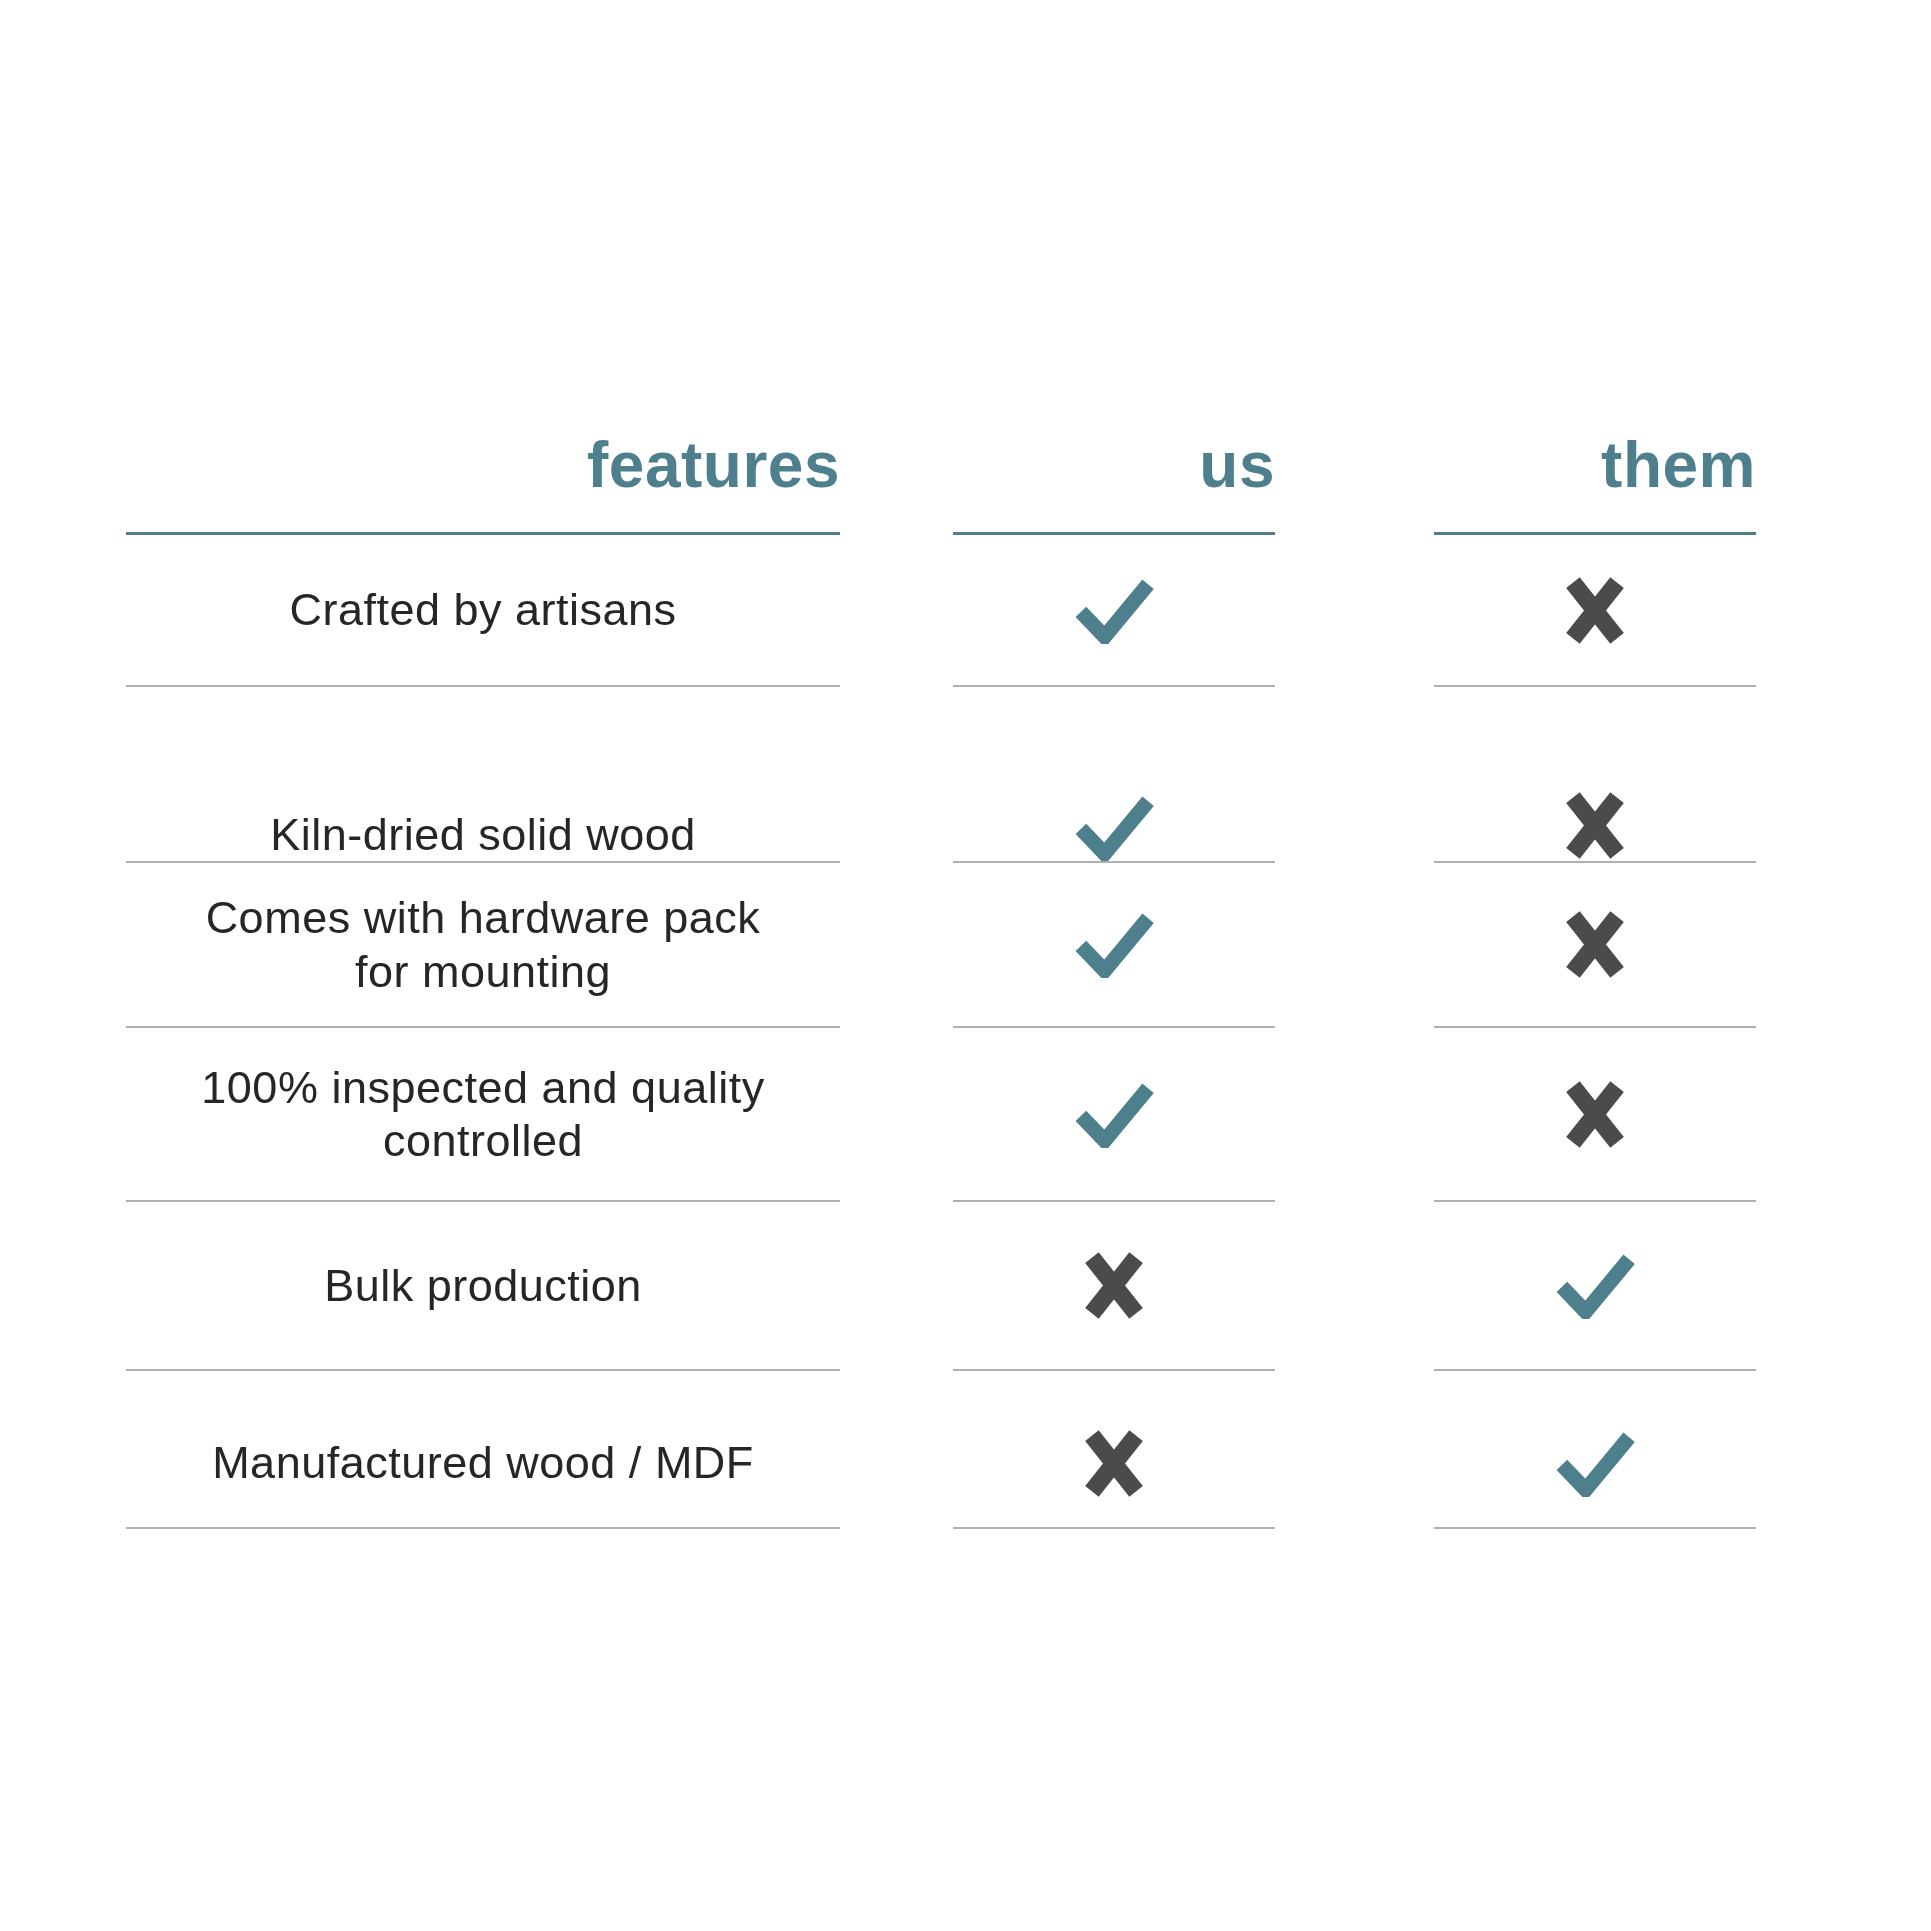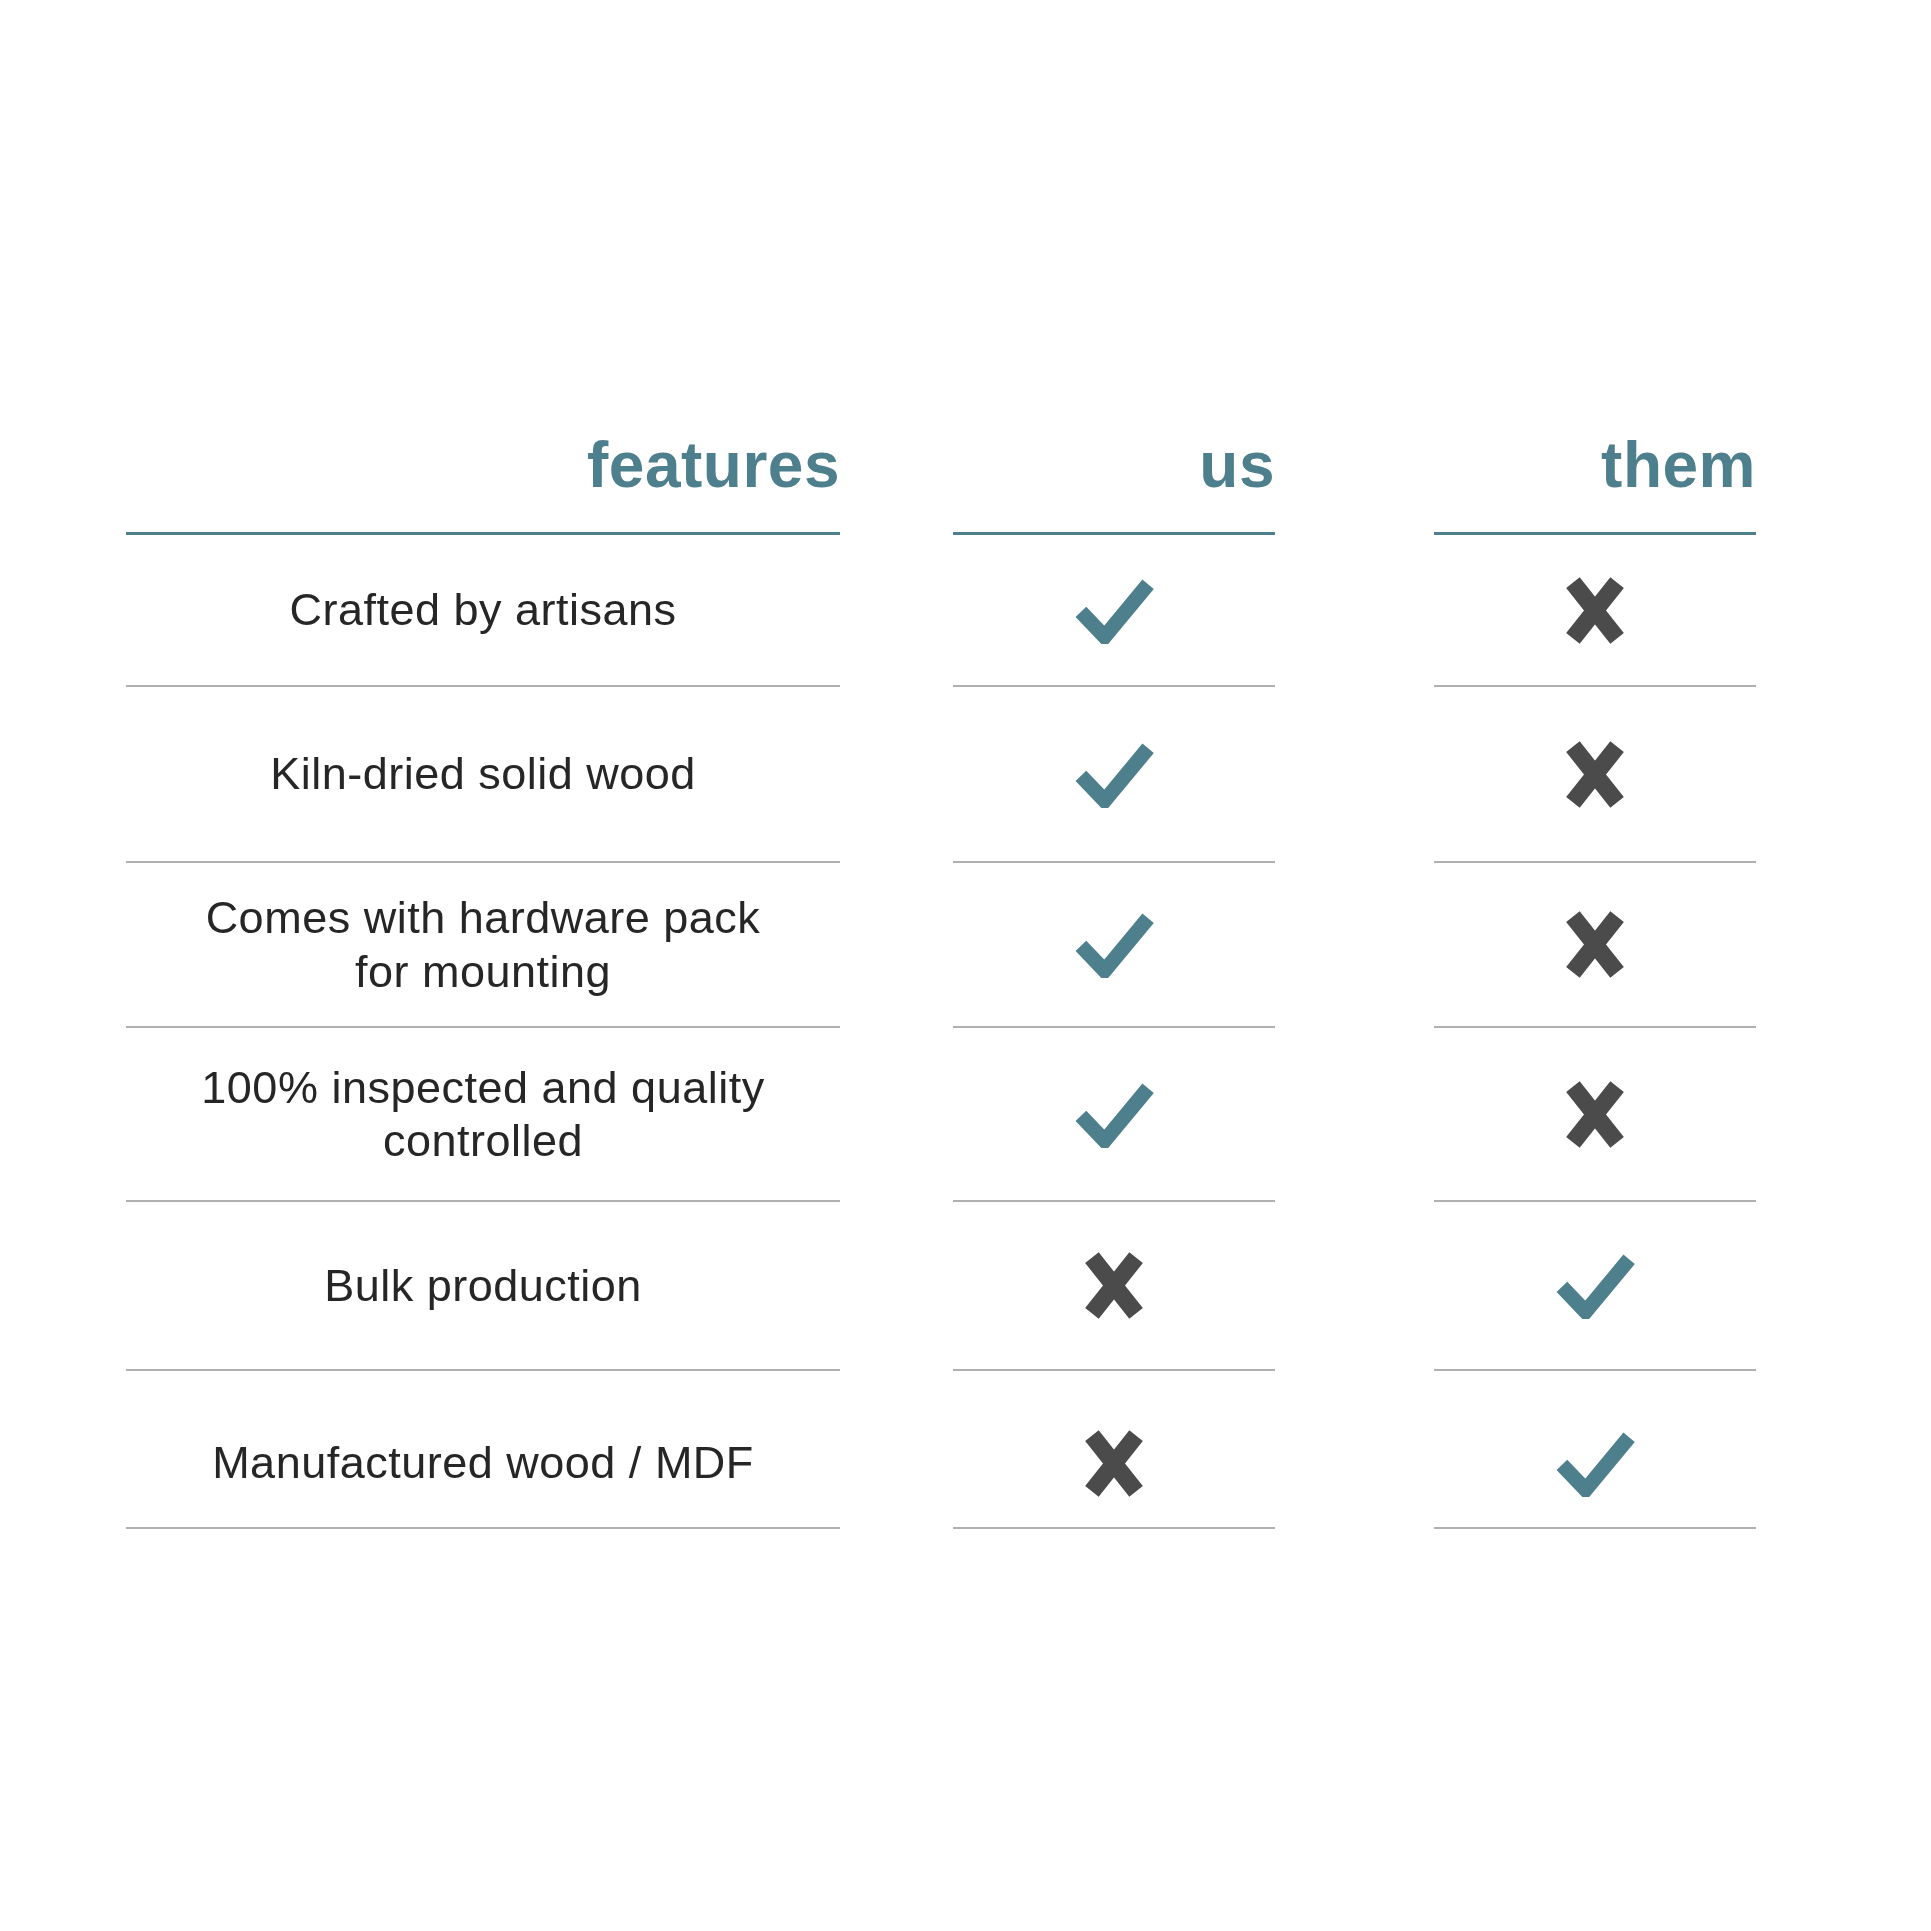--- a/index.html
+++ b/index.html
@@ -32,21 +32,21 @@
   }
   .cell{
     box-sizing:border-box;
     display:flex;
     align-items:center;
     justify-content:center;
   }
   .col-f{grid-column:1;}
   .col-u{grid-column:3;}
   .col-t{grid-column:5;}
-  .r1{grid-row:1;justify-content:flex-end;} .r2{grid-row:2;} .r3{grid-row:3;} .r4{grid-row:4;}
+  .r1{grid-row:1;justify-content:flex-end;} .r2{grid-row:2;} .r3{grid-row:3;align-items:flex-end;} .r4{grid-row:4;}
   .r5{grid-row:5;} .r6{grid-row:6;} .r7{grid-row:7;margin-top:28px;}
   .header{
     align-items:flex-end;
     padding-bottom:35px;
     border-bottom:3.9px solid var(--teal);
     color:var(--teal);
     font-size:64px;
     font-weight:700;
     line-height:1;
     letter-spacing:0.5px;

